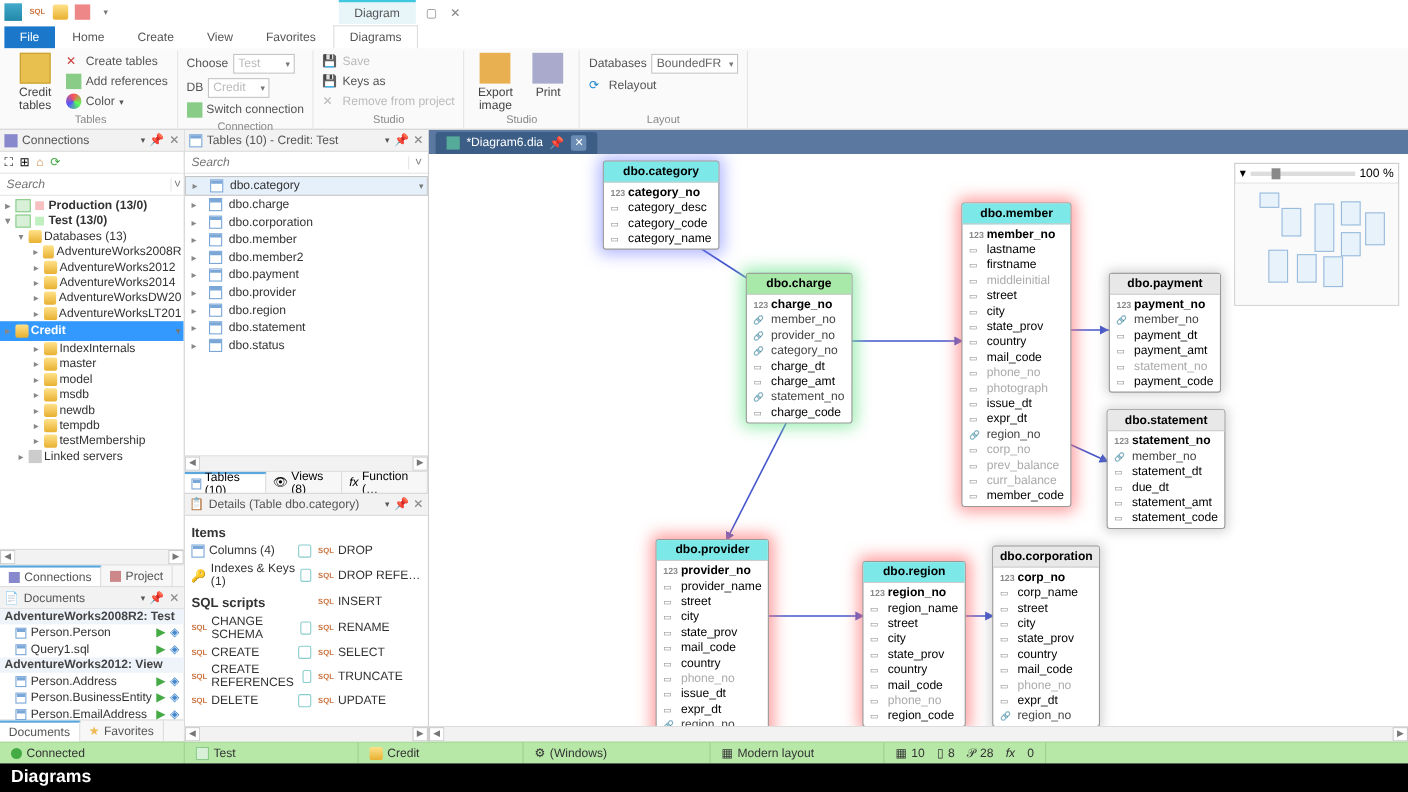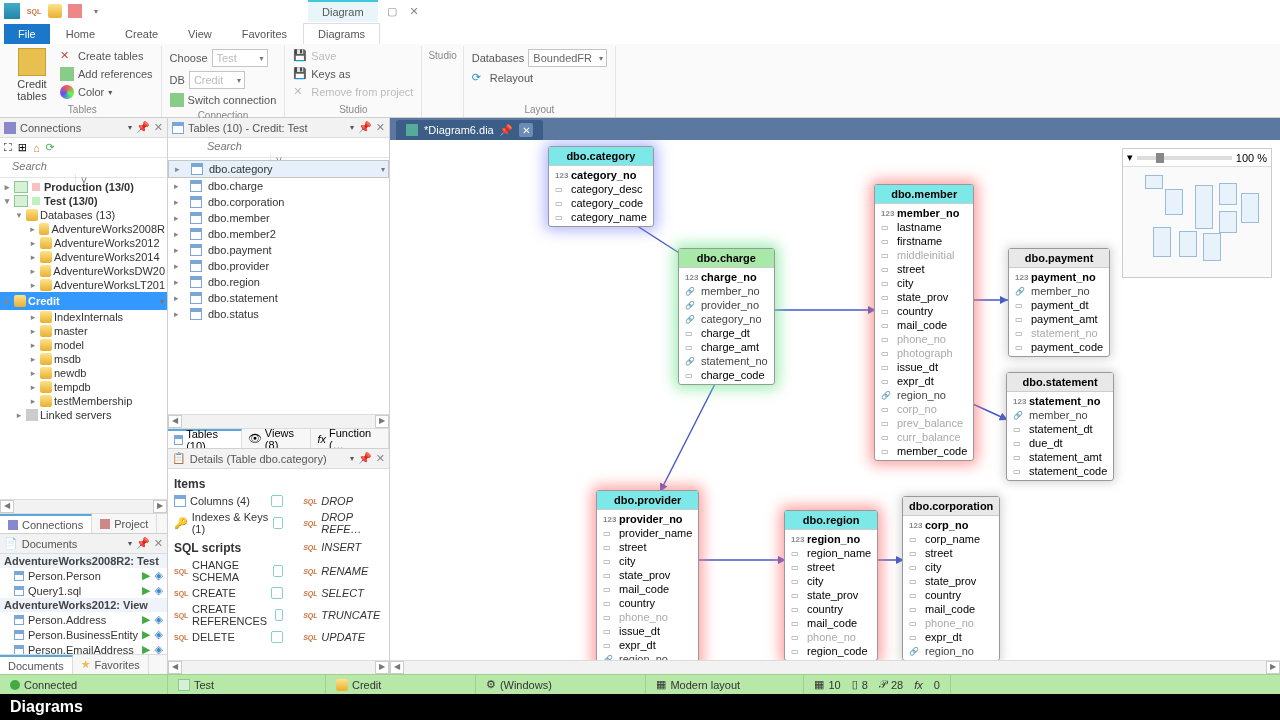--- a/index.html
+++ b/index.html
@@ -27,43 +27,43 @@
 .sel { border: 1px solid #c5c5c5; background: #fff; height: 18px; padding: 0 14px 0 4px; position: relative; display: inline-flex; align-items: center; color: #666; min-width: 56px; }
 .sel::after { content: "▾"; position: absolute; right: 3px; font-size: 8px; color: #777; }
 .main { flex: 1; display: flex; overflow: hidden; }
 .col-left { width: 168px; display: flex; flex-direction: column; border-right: 1px solid #d0d0d0; }
 .col-mid { width: 222px; display: flex; flex-direction: column; border-right: 1px solid #d0d0d0; }
 .col-right { flex: 1; display: flex; flex-direction: column; overflow: hidden; position: relative; }
 .pane-hdr { height: 20px; background: #f2f2f2; border-bottom: 1px solid #dcdcdc; display: flex; align-items: center; padding: 0 4px; gap: 4px; color: #555; }
 .pane-hdr .spacer { flex: 1; }
 .pane-hdr .x { color: #888; cursor: pointer; }
 .toolbar-row { height: 20px; display: flex; align-items: center; padding: 0 4px; gap: 6px; border-bottom: 1px solid #e5e5e5; }
-.search { height: 20px; display: flex; align-items: center; border-bottom: 1px solid #e5e5e5; flex-direction: column; }
+.search { height: 20px; display: flex; align-items: center; border-bottom: 1px solid #e5e5e5; }
 .search input { flex: 1; border: none; outline: none; padding: 2px 6px; color: #555; font-style: italic; background: #fff; }
 .search .drop { width: 18px; text-align: center; color: #777; border-left: 1px solid #e5e5e5; }
 .tree { flex: 1; overflow: auto; padding: 2px 0; }
 .tree-item { display: flex; align-items: center; gap: 2px; padding: 1px 2px; color: #333; white-space: nowrap; }
 .tree-item .exp { width: 10px; text-align: center; color: #888; font-size: 9px; }
 .tree-item .ic { width: 14px; height: 12px; display: inline-block; }
 .tree-item.sel { background: #3399ff; color: #fff; border: none; padding: 1px 2px; }
 .tree-item.bold { font-weight: 600; }
 .indent1 { padding-left: 14px; } .indent2 { padding-left: 28px; }
 .sub-tabs { height: 20px; display: flex; border-top: 1px solid #dcdcdc; background: #f7f7f7; }
 .sub-tab { padding: 2px 8px; display: flex; align-items: center; gap: 4px; color: #555; border-right: 1px solid #dcdcdc; }
 .sub-tab.active { background: #fff; border-top: 2px solid #5aa7dd; }
 .table-list { flex: 1; overflow: auto; padding: 2px 0; }
 .table-list .row { display: flex; align-items: center; gap: 6px; padding: 2px 6px; color: #333; }
 .table-list .row.sel { background: #e5f0fa; }
 .mid-bottom { flex: 1; display: flex; flex-direction: column; border-top: 1px solid #d0d0d0; }
 .views-row { height: 20px; display: flex; border-top: 1px solid #dcdcdc; background: #f7f7f7; font-size: 10px; }
 .views-row div { padding: 0 6px; border-right: 1px solid #dcdcdc; display: flex; align-items: center; gap: 3px; }
-.details { flex: 1; overflow: auto; padding: 4px 6px; display: grid; grid-template-columns: 1fr 1fr; gap: 0 20px; align-content: start; }
+.details { flex: 1; overflow: auto; padding: 4px 6px; display: grid; grid-template-columns: 1fr 1fr; gap: 0 6px; align-content: start; }
 .details h4 { font-size: 12px; font-weight: 600; color: #333; grid-column: 1; margin: 4px 0 2px; }
 .details .item { display: flex; align-items: center; gap: 4px; padding: 2px 0; color: #333; grid-column: 1; }
-.details .ritem { grid-column: 2; display: flex; align-items: center; gap: 4px; padding: 2px 0; color: #333; font-style: italic; }
+.details .ritem { grid-column: 2; display: flex; align-items: center; gap: 4px; padding: 2px 0; color: #333; }
 .details .refr { width: 12px; height: 12px; border: 1px solid #8cc; border-radius: 2px; }
 .scroll-stub { height: 14px; background: #f2f2f2; border-top: 1px solid #dcdcdc; display: flex; }
 .scroll-stub .ar { width: 14px; border: 1px solid #ccc; text-align: center; font-size: 8px; color: #777; background: #fff; }
 .scroll-stub .track { flex: 1; background: #f2f2f2; }
 .doc-tabs { height: 22px; background: #5a78a0; display: flex; align-items: flex-end; padding-left: 6px; }
 .doc-tab { background: #3c5d86; color: #fff; padding: 3px 10px; display: flex; align-items: center; gap: 6px; font-size: 11px; border-radius: 3px 3px 0 0; }
 .doc-tab .close { background: #6b8cb5; width: 14px; height: 14px; display: inline-flex; align-items: center; justify-content: center; border-radius: 2px; font-size: 10px; }
 .diagram { flex: 1; position: relative; background: #fff; overflow: hidden; }
 .dbox { position: absolute; background: #fff; border: 1px solid #999; border-radius: 3px; box-shadow: 0 0 10px rgba(0,0,0,0.15); font-size: 10px; }
 .dbox .hdr { padding: 3px 6px; font-weight: 600; text-align: center; border-bottom: 1px solid #ccc; }
@@ -184,20 +184,31 @@
           </div>
         <div class="dis">
             <span class="ic">✕</span>
             <span>Remove from project</span>
           </div>
       </div>
     </div>
     <div class="label">Studio</div>
   </div>
   <div class="ribbon-group">
+    <div class="body">
+      <div class="rbig">
+          <span class="ic" style="background:#e8b050;"></span>
+          <span style="white-space:pre-line;">Export
+image</span>
+        </div>
+      <div class="rbig">
+          <span class="ic" style="background:#aac;"></span>
+          <span>Print</span>
+        </div>
+    </div>
     <div class="label">Studio</div>
   </div>
   <div class="ribbon-group">
     <div class="body">
       <div class="rsmall">
         <div>
             <span>Databases</span>
             <span class="sel">BoundedFR</span>
           </div>
         <div>

